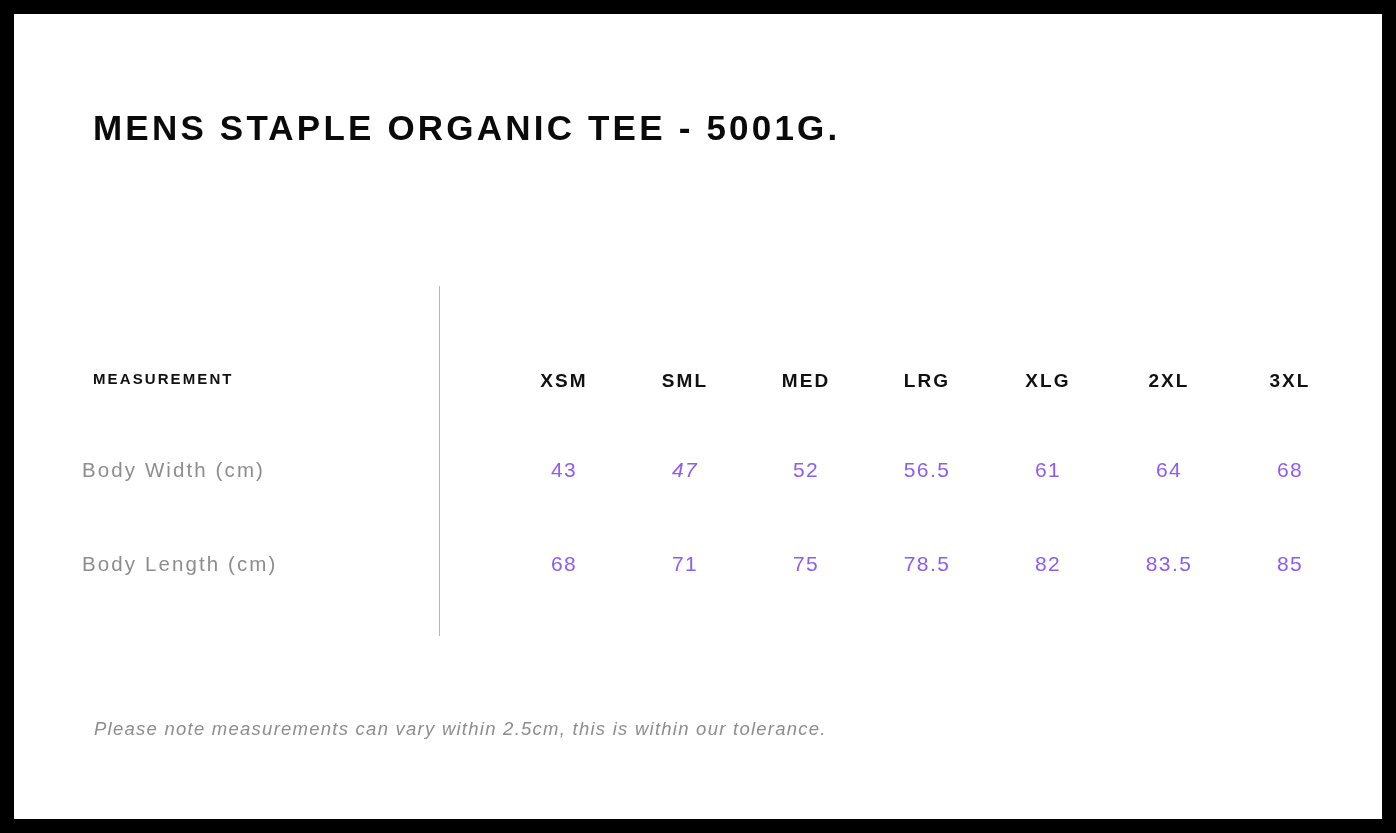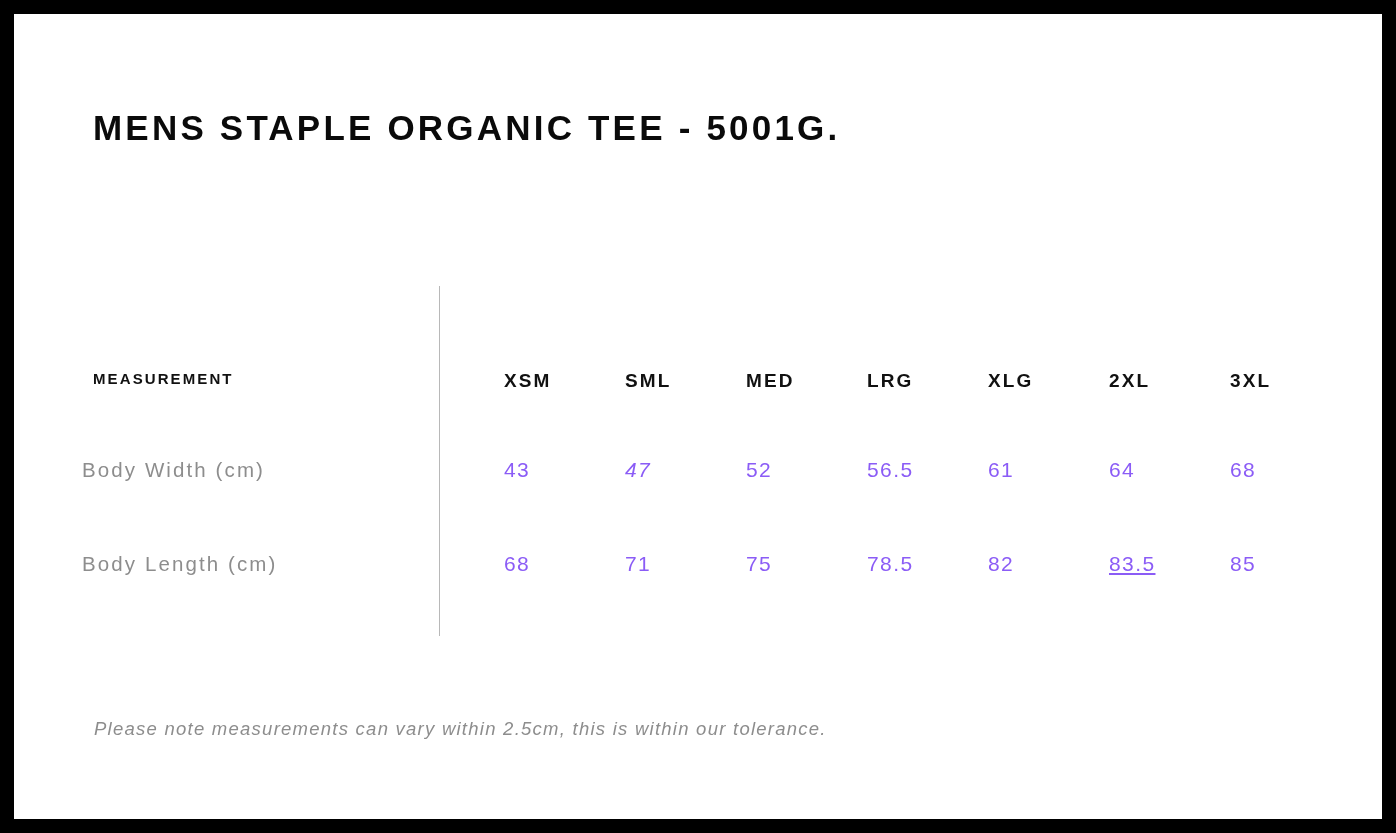--- a/index.html
+++ b/index.html
@@ -74,21 +74,21 @@
     position: absolute;
     left: 68px;
     font-size: 20.5px;
     letter-spacing: 2.1px;
     color: #8d8d8d;
     white-space: nowrap;
   }
   .cell {
     position: absolute;
     width: 120px;
-    text-align: left;
+    text-align: center;
     white-space: nowrap;
   }
   .cell.hdr {
     font-size: 19px;
     font-weight: bold;
     letter-spacing: 2.1px;
     color: #111111;
   }
   .cell.val {
     font-size: 21px;
@@ -139,21 +139,21 @@
       <div class="cell val" style="left:1216px;">68</div>
     </div>
 
     <div class="row" style="top:538px;">
       <div class="row-label">Body Length (cm)</div>
       <div class="cell val" style="left:490px;">68</div>
       <div class="cell val" style="left:611px;">71</div>
       <div class="cell val" style="left:732px;">75</div>
       <div class="cell val" style="left:853px;">78.5</div>
       <div class="cell val" style="left:974px;">82</div>
-      <div class="cell val" style="left:1095px;text-decoration:underline;">83.5</div>
+      <div class="cell val" style="left:1095px;">83.5</div>
       <div class="cell val" style="left:1216px;">85</div>
     </div>
 
   </div>
 
   <div class="footnote">Please note measurements can vary within 2.5cm, this is within our tolerance.</div>
 
 </div>
 
 </body></html>

